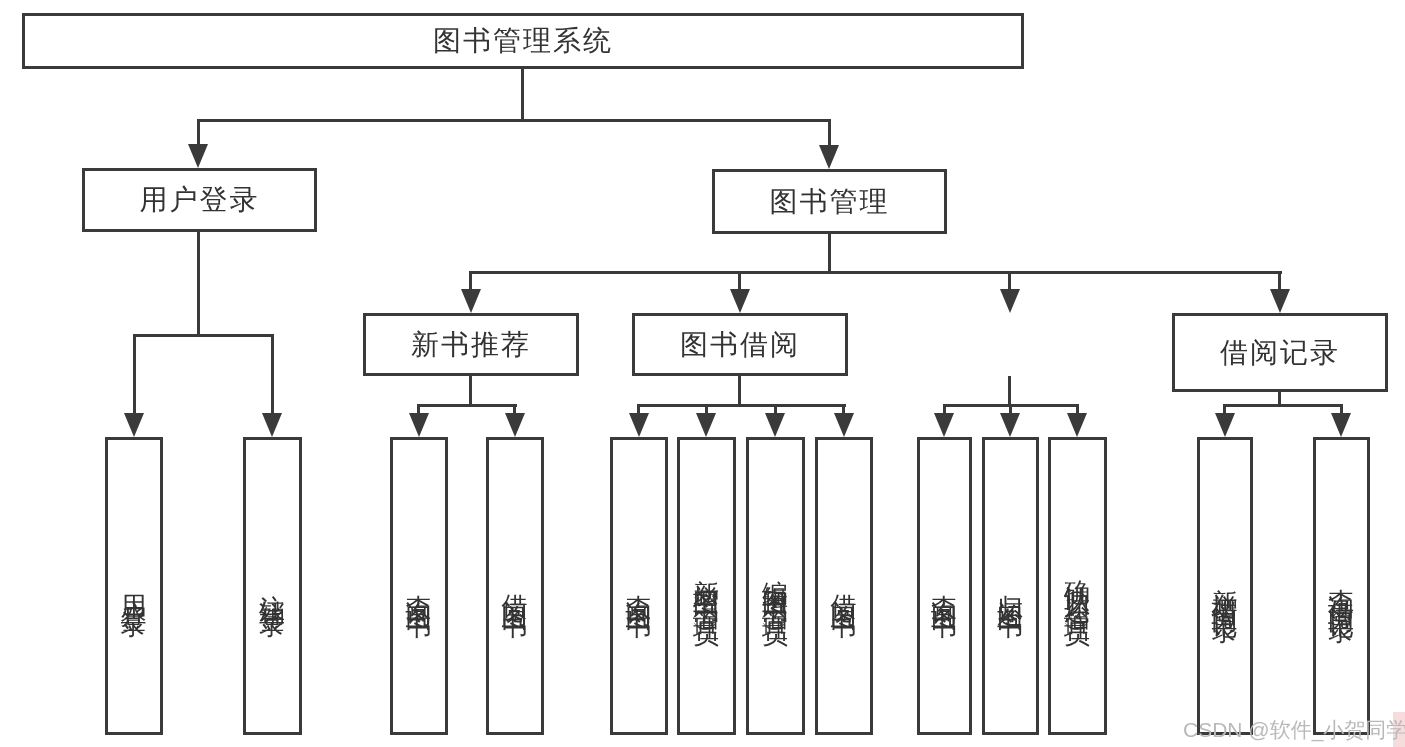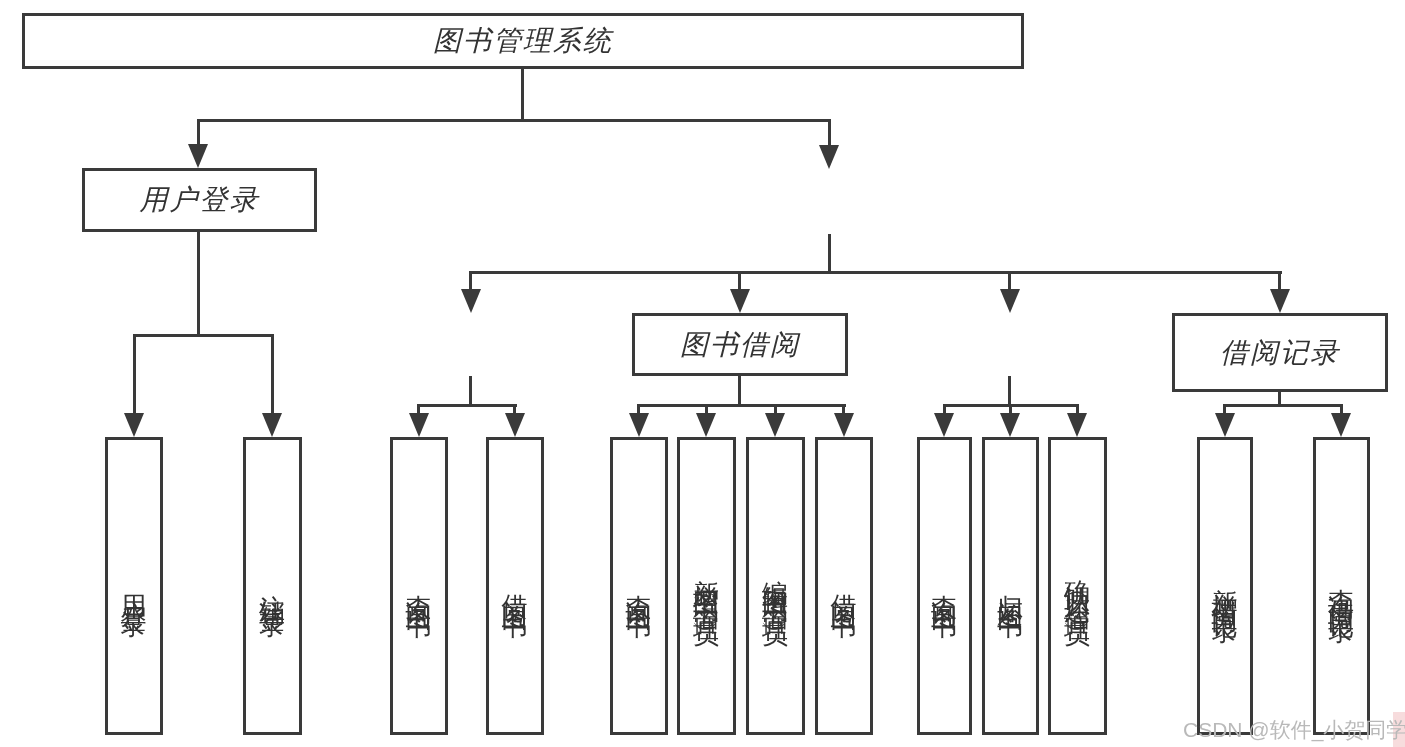--- a/index.html
+++ b/index.html
@@ -8,21 +8,21 @@
     background:#ffffff; overflow:hidden;
     font-family:"Liberation Sans", sans-serif;
     color:#333333;
   }
   .node {
     position:absolute; box-sizing:border-box;
     border:3px solid #3a3a3a; background:#ffffff;
     display:flex; align-items:center; justify-content:center;
     color:#333333;
   }
-  .h-node { font-size:28px; letter-spacing:2px;font-style:italic; }
+  .h-node { font-size:28px; letter-spacing:2px; }
   .v-node {
     writing-mode:vertical-rl; text-orientation:mixed;
     font-size:26px; letter-spacing:6px; line-height:1;
   }
   .line { position:absolute; background:#3a3a3a; }
   .arr {
     position:absolute; width:0; height:0;
     border-left:10px solid transparent; border-right:10px solid transparent;
     border-top:24px solid #3a3a3a;
   }
@@ -121,21 +121,23 @@
   <div class="line" style="left:1278px;top:376px;width:3px;height:30px"></div>
   <div class="line" style="left:1223px;top:404px;width:120px;height:3px"></div>
   <div class="line" style="left:1223px;top:404px;width:3px;height:11px"></div>
   <div class="arr" style="left:1215px;top:413px"></div>
   <div class="line" style="left:1340px;top:404px;width:3px;height:11px"></div>
   <div class="arr" style="left:1331px;top:413px"></div>
 
   <div class="node h-node" id="root-node">图书管理系统</div>
 
   <div class="node h-node" id="node-user-login">用户登录</div>
+  <div class="node h-node" id="node-book-mgmt">图书管理</div>
 
+  <div class="node h-node" id="node-new-book">新书推荐</div>
   <div class="node h-node" id="node-borrow">图书借阅</div>
   <div class="node h-node" id="node-records">借阅记录</div>
 
   <div class="node v-node leaf" id="leaf-ul-login">用户登录</div>
   <div class="node v-node leaf" id="leaf-ul-logout">注销登录</div>
 
   <div class="node v-node leaf" id="leaf-nb-query">查询图书</div>
   <div class="node v-node leaf" id="leaf-nb-borrow">借阅图书</div>
 
   <div class="node v-node leaf" id="leaf-bb-query">查询图书</div>

